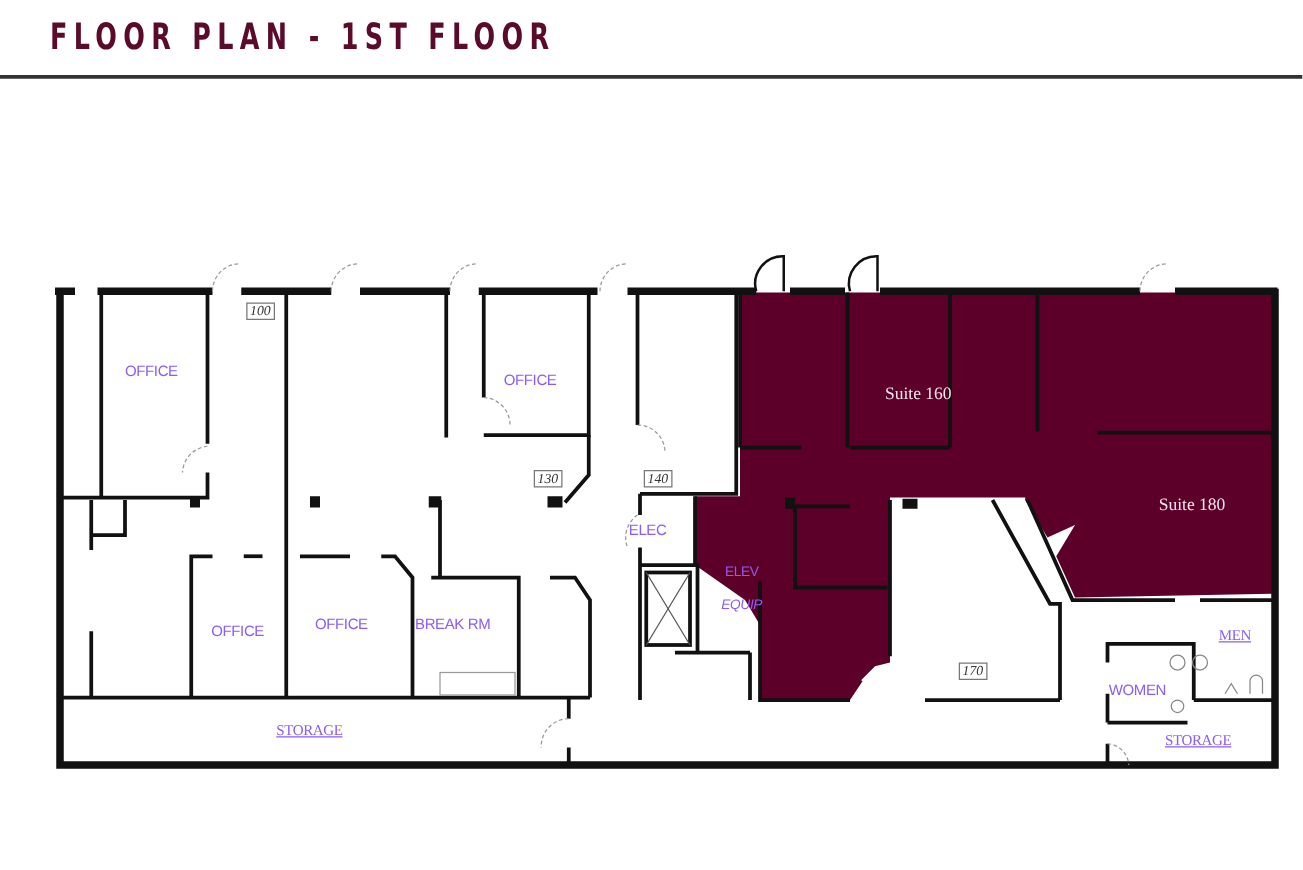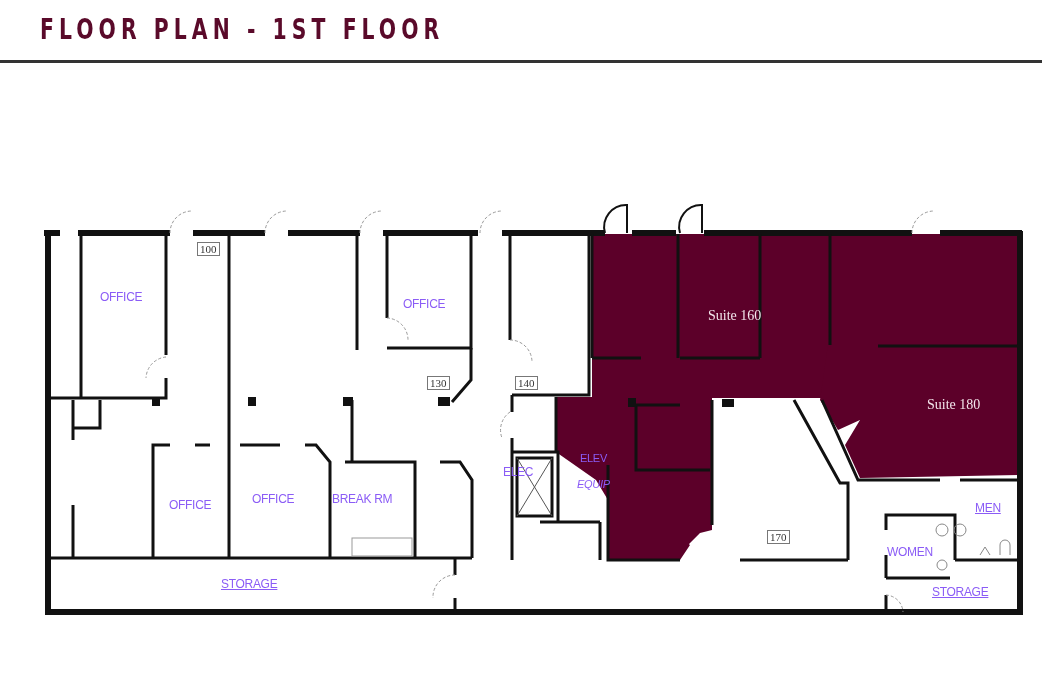--- a/index.html
+++ b/index.html
@@ -1,22 +1,22 @@
 <!DOCTYPE html>
 <html><head>
 <meta charset="utf-8">
 <style>
   html,body{margin:0;padding:0;background:#ffffff;}
   body{width:1042px;height:696px;position:relative;overflow:hidden;font-family:"Liberation Sans",sans-serif;}
   .title{position:absolute;left:40px;top:12px;font-family:"DejaVu Sans Condensed","DejaVu Sans",sans-serif;font-weight:bold;font-size:29px;letter-spacing:6.5px;color:#5a0a2a;transform:scaleX(0.78);transform-origin:left top;white-space:nowrap;}
   .rule{position:absolute;left:0;top:60px;width:1042px;height:3px;background:#333;}
   svg.plan{position:absolute;left:0;top:0;}
   .lbl{position:absolute;font-family:"Liberation Sans",sans-serif;font-size:12px;color:#8b5cf6;white-space:nowrap;letter-spacing:-0.3px;}
-  .u{text-decoration:underline;}
-  .num{position:absolute;font-family:"Liberation Serif",serif;font-size:11px;color:#333;border:1px solid #777;padding:0 2px;line-height:12px;}
+  .u{text-decoration:underline;font-family:Liberation Serif, serif;}
+  .num{position:absolute;font-family:"Liberation Serif",serif;font-style:italic;font-size:11px;color:#333;border:1px solid #777;padding:0 2px;line-height:12px;}
   .suite{position:absolute;font-family:"Liberation Serif",serif;font-size:14px;color:#f3e6ec;white-space:nowrap;margin-left:24px;}
 </style>
 </head>
 <body>
 
 <div class="title">FLOOR PLAN - 1ST FLOOR</div>
 <div class="rule"></div>
 
 <svg class="plan" width="1042" height="696">
 
@@ -136,21 +136,21 @@
     <path d="M1000,555 l0,-10 a5,5 0 0 1 10,0 l0,10"></path>
   </g>
 </svg>
 
 <div class="lbl" style="left:100px;top:290px;">OFFICE</div>
 <div class="lbl" style="left:403px;top:297px;">OFFICE</div>
 <div class="lbl" style="left:169px;top:498px;">OFFICE</div>
 <div class="lbl" style="left:252px;top:492px;">OFFICE</div>
 <div class="lbl" style="left:332px;top:492px;">BREAK RM</div>
 <div class="lbl u" style="left:221px;top:577px;">STORAGE</div>
-<div class="lbl" style="left:503px;top:417px;margin-top:48px;">ELEC</div>
+<div class="lbl" style="left:503px;top:417px;">ELEC</div>
 <div class="lbl" style="left:580px;top:452px;font-size:11px;">ELEV</div>
 <div class="lbl" style="left:577px;top:478px;font-size:11px;font-style:italic;">EQUIP</div>
 <div class="lbl" style="left:887px;top:545px;">WOMEN</div>
 <div class="lbl u" style="left:975px;top:501px;">MEN</div>
 <div class="lbl u" style="left:932px;top:585px;">STORAGE</div>
 
 <div class="num" style="left:197px;top:242px;">100</div>
 <div class="num" style="left:427px;top:376px;">130</div>
 <div class="num" style="left:515px;top:376px;">140</div>
 <div class="num" style="left:767px;top:530px;">170</div>

